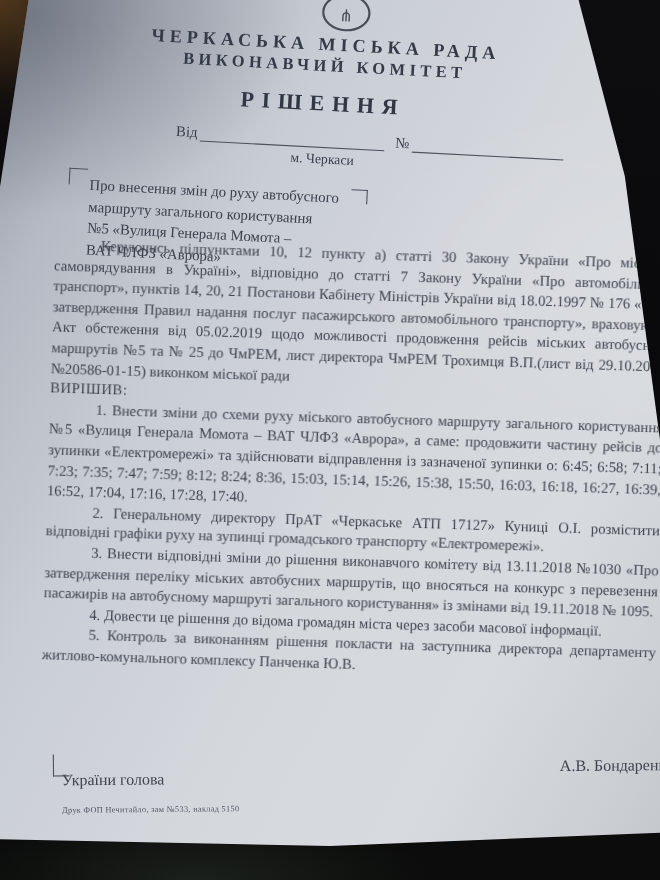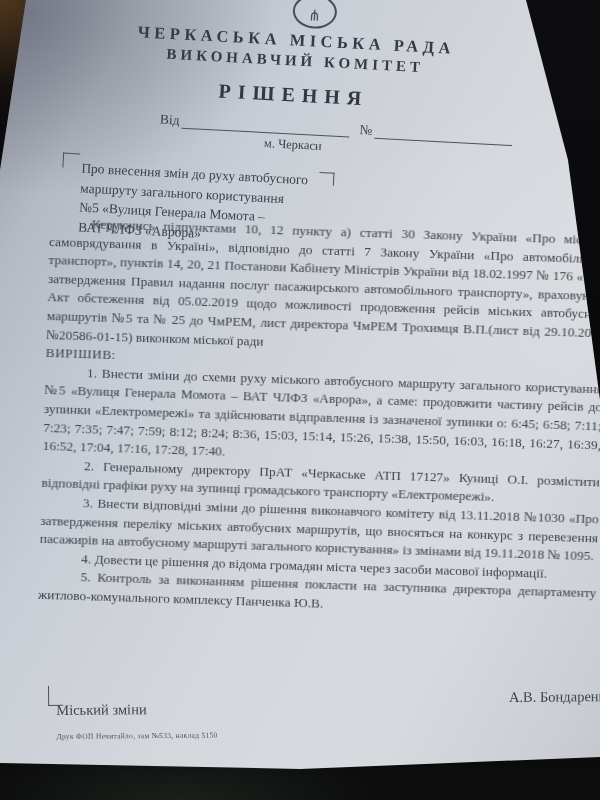--- a/index.html
+++ b/index.html
@@ -89,19 +89,19 @@
     <p class="para">1. Внести зміни до схеми руху міського автобусного маршруту загального користування №5 «Вулиця Генерала Момота – ВАТ ЧЛФЗ «Аврора», а саме: продовжити частину рейсів до зупинки «Електромережі» та здійснювати відправлення із зазначеної зупинки о: 6:45; 6:58; 7:11; 7:23; 7:35; 7:47; 7:59; 8:12; 8:24; 8:36, 15:03, 15:14, 15:26, 15:38, 15:50, 16:03, 16:18, 16:27, 16:39, 16:52, 17:04, 17:16, 17:28, 17:40.</p>
     <p class="para">2. Генеральному директору ПрАТ «Черкаське АТП 17127» Куниці О.І. розмістити відповідні графіки руху на зупинці громадського транспорту «Електромережі».</p>
     <p class="para">3. Внести відповідні зміни до рішення виконавчого комітету від 13.11.2018 №1030 «Про затвердження переліку міських автобусних маршрутів, що вносяться на конкурс з перевезення пасажирів на автобусному маршруті загального користування» із змінами від 19.11.2018 № 1095.</p>
     <p class="para">4. Довести це рішення до відома громадян міста через засоби масової інформації.</p>
     <p class="para">5. Контроль за виконанням рішення покласти на заступника директора департаменту житлово-комунального комплексу Панченка Ю.В.</p>
   </div>
 
   <div class="grp" id="gC">
     <i class="br bl"></i>
     <div class="sigrow">
-      <span class="sigtitle">Міський зміни</span>
+      <span class="sigtitle">України голова</span>
       <span class="signame">А.В. Бондаренко</span>
     </div>
     <div class="printnote">Друк ФОП Нечитайло, зам №533, наклад 5150</div>
   </div>
 
 </div>
 
 </body></html>

